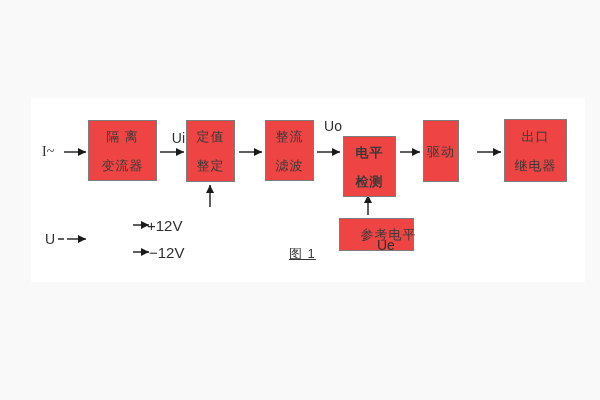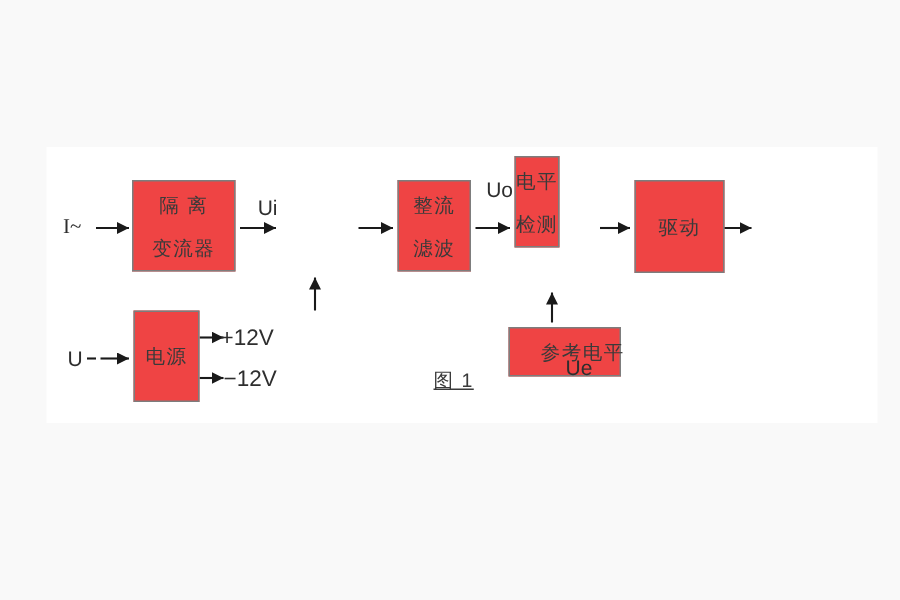--- a/index.html
+++ b/index.html
@@ -71,39 +71,44 @@
     <line x1="133" y1="252" x2="149" y2="252" marker-end="url(#ah)"></line>
     <line x1="210" y1="207" x2="210" y2="185" marker-end="url(#ah)"></line>
     <line x1="368" y1="215" x2="368" y2="195" marker-end="url(#ah)"></line>
   </svg>
 
   <div class="block" style="left:88px;top:120px;width:69px;height:61px;">
     <span>隔 离</span>
     <span>变流器</span>
   </div>
 
+  <div class="block" style="left:186px;top:120px;width:49px;height:62px;">
+    <span>定值</span>
+    <span>整定</span>
+  </div>
 
   <div class="block" style="left:265px;top:120px;width:49px;height:61px;">
     <span>整流</span>
     <span>滤波</span>
   </div>
 
-  <div class="block" style="left:343px;top:104px;width:30px;height:61px;">
+  <div class="block" style="left:343px;top:136px;width:53px;height:61px;font-weight:bold;">
     <span>电平</span>
     <span>检测</span>
   </div>
 
-  <div class="block single" style="left:423px;top:120px;width:60px;height:62px;text-align:center;">
+  <div class="block single" style="left:423px;top:120px;width:36px;height:62px;text-align:center;">
     <span>驱动</span>
   </div>
 
+  <div class="block" style="left:504px;top:119px;width:63px;height:63px;">
+    <span>出口</span>
+    <span>继电器</span>
+  </div>
 
-  <div class="block single" style="left:89px;top:207px;width:44px;height:61px;">
-    <span>电源</span>
-  </div>
 
 
   <div class="block single" style="left:339px;top:218px;width:75px;height:33px;padding-left:24px;">
     <span>参考电平</span>
   </div>
 
   <span class="sig serif" style="left:42px;top:145px;">I~</span>
 
   <span class="sig center" style="left:159px;top:131px;width:26px;">Ui</span>
 

